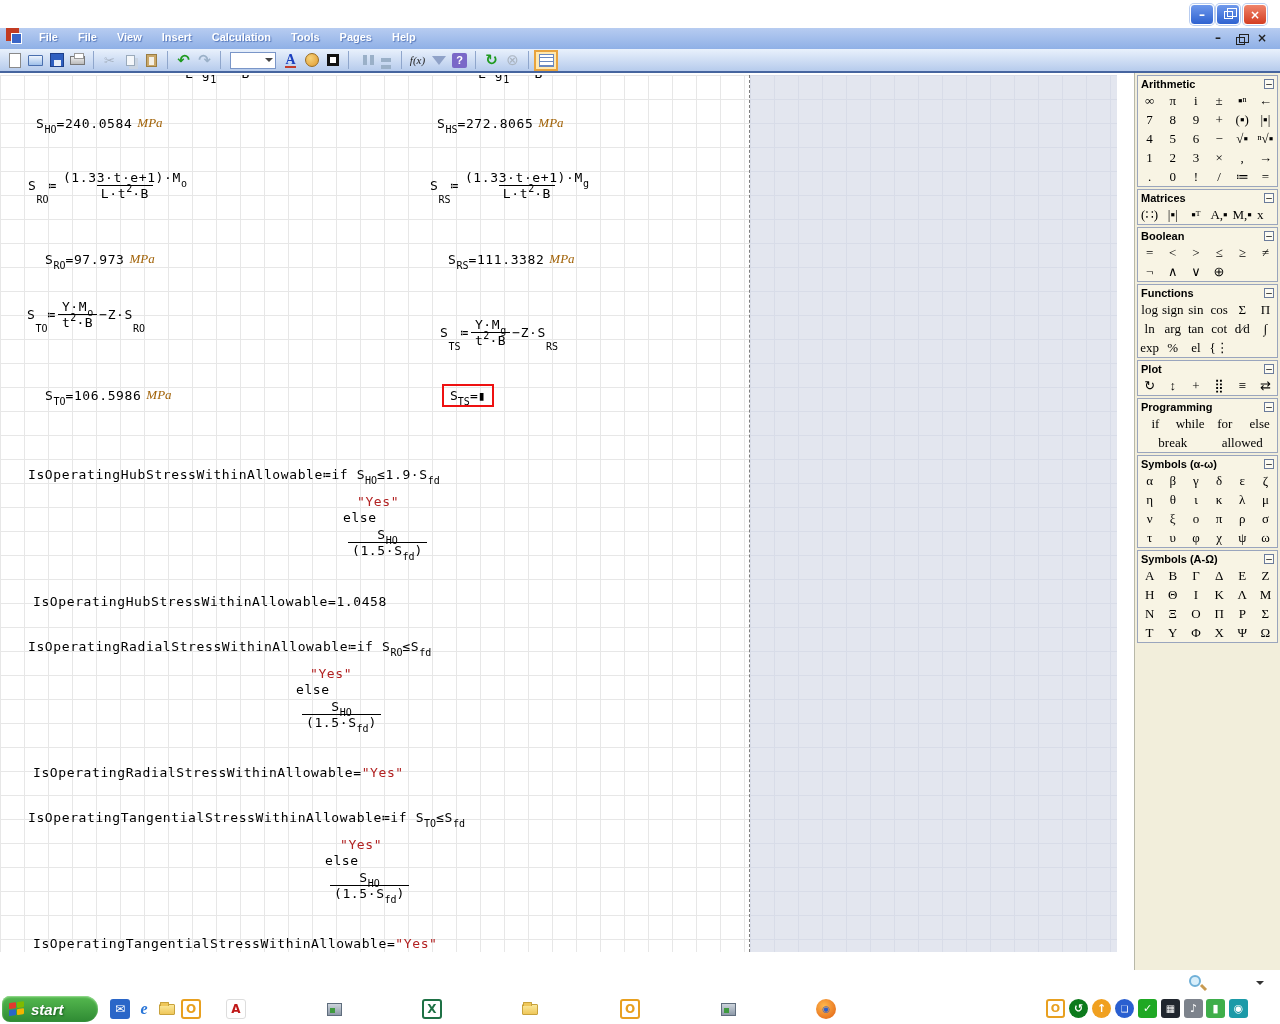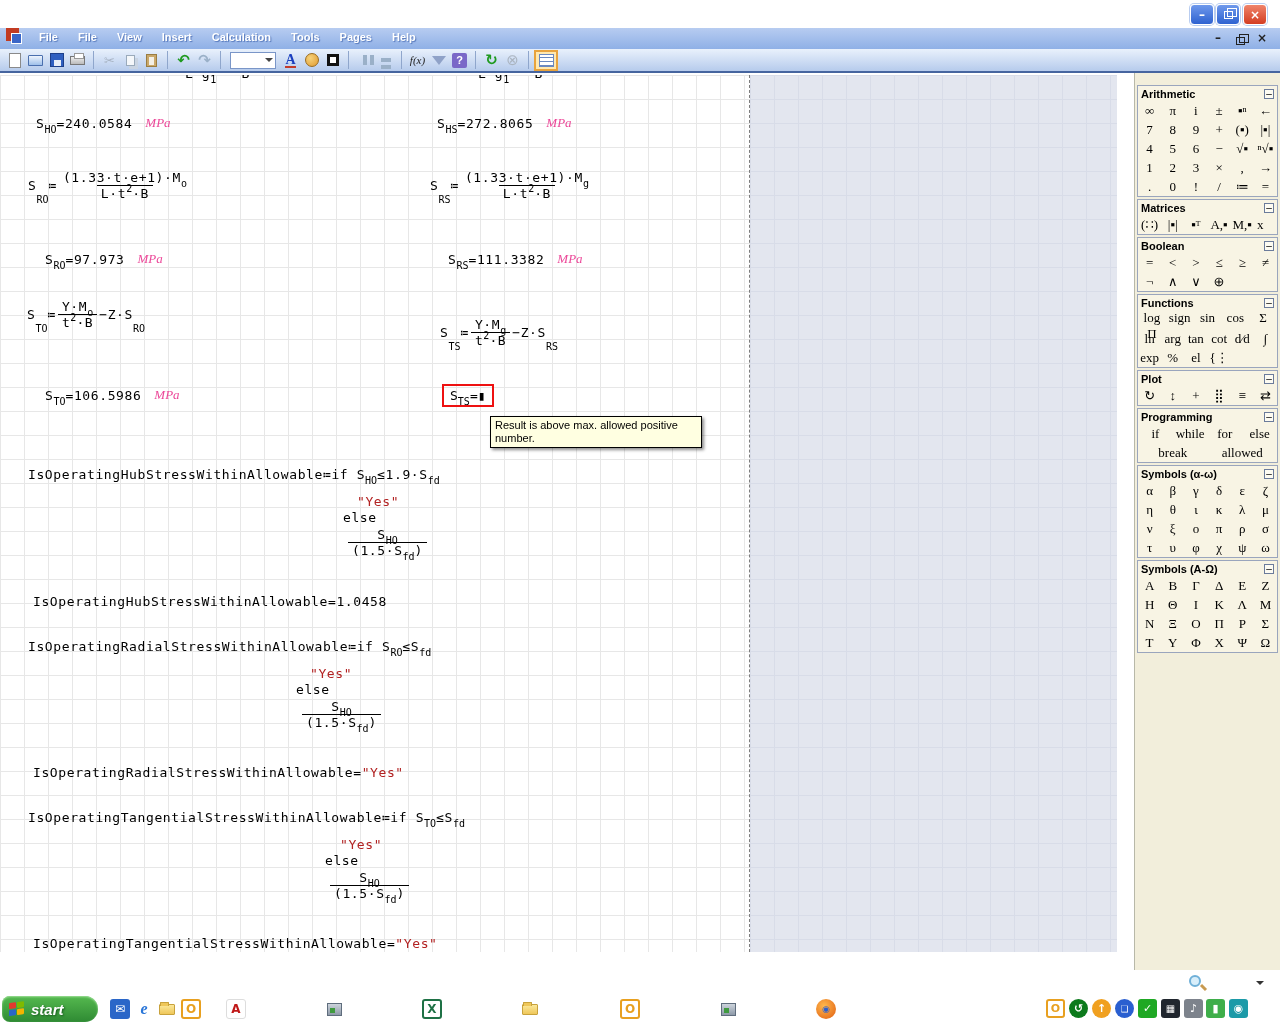--- a/index.html
+++ b/index.html
@@ -68,37 +68,37 @@
       background-size:24px 24px; }
   .offpage { position:absolute; left:750px; top:0; width:367px; height:100%; background:#e3e6ef;
       background-image:linear-gradient(#d8dce8 1px, transparent 1px), linear-gradient(90deg,#d8dce8 1px, transparent 1px);
       background-size:24px 24px; }
   .pagebreak { position:absolute; left:749px; top:0; height:100%; border-left:1px dashed #7d7d7d; }
 
   .mrow { position:absolute; font:13px "DejaVu Sans Mono",monospace; letter-spacing:0.6px; color:#000;
           display:flex; align-items:center; white-space:pre; z-index:3; }
   .sub { font-size:10px; vertical-align:-4px; align-self:flex-end; position:relative; top:4px; letter-spacing:0; }
   .sup { font-size:10px; vertical-align:4px; align-self:flex-start; position:relative; top:-3px; letter-spacing:0; }
-  .unit { font:italic 13px "Liberation Serif",serif; color:#ec4899; margin-left:13px; letter-spacing:0;text-align:right; }
+  .unit { font:italic 13px "Liberation Serif",serif; color:#a16207; margin-left:5px; letter-spacing:0;text-align:right; }
   .frac { display:inline-flex; flex-direction:column; align-items:center; margin:0 2px; }
   .frac .num, .frac .den { display:flex; align-items:center; padding:0 4px; }
   .frac .den { border-top:1px solid #000; }
   .redstr { color:#b22222; }
   .errbox { position:absolute; border:2px solid #ee1111; background:transparent; display:flex;
             align-items:center; padding:2px 6px; font:13px "DejaVu Sans Mono",monospace; z-index:4; }
   .tooltip { position:absolute; width:212px; background:#ffffe1; border:1px solid #000;
              box-shadow:2px 2px 3px rgba(0,0,0,.45); font:11px "Liberation Sans",sans-serif;
              padding:2px 4px; line-height:13px; z-index:5; }
   .ifblock { position:absolute; font:13px "DejaVu Sans Mono",monospace; letter-spacing:0.6px; z-index:3; }
   .bline { display:flex; align-items:center; white-space:pre; }
   .babs { position:absolute; display:flex; align-items:center; white-space:pre; }
 
   
   .sidebar { position:absolute; left:1134px; top:73px; width:146px; height:897px;
-             background:#f2eedb; border-left:1px solid #b8b8a8; padding-top:11px; }
+             background:#f2eedb; border-left:1px solid #b8b8a8; padding-top:1px; }
   .palette { margin:1px 2px 2px 2px; border:1px solid #9aa5bd; background:#f8f4e4; }
   .pal-head { height:15px; display:flex; align-items:center; justify-content:space-between;
               padding:0 3px; font:bold 11px "Liberation Sans",sans-serif; color:#000; }
   .pal-min { width:10px; height:10px; border:1px solid #6b7b9b; background:#fdfbf2; display:flex;
              align-items:center; justify-content:center; font:9px "DejaVu Sans"; line-height:8px; }
   .pal-row { display:grid; height:19px; align-items:center; }
   .pal-cell { text-align:center; font:13px "Liberation Serif",serif; color:#000; }
   .zoomrow { position:absolute; left:1134px; top:972px; width:146px; height:24px; background:#fff; }
   .mag { position:absolute; left:55px; top:3px; width:12px; height:12px; border:2px solid #6fb0d8;
          border-radius:50%; background:#d8eefa; }
@@ -262,21 +262,20 @@
   <div class="mrow" style="left:45px; top:312px;">
     <span>S</span><span class="sub">TO</span><span>=</span><span>106.5986</span><span class="unit">MPa</span>
   </div>
 
   <div class="errbox" style="left:442px; top:309px;">
     <span>S</span>
       <span class="sub">TS</span>
       <span>= </span>
       <span>▮</span>
   </div>
-  <div class="tooltip" style="left:490px; top:341px;">Result is above max. allowed positive number.</div>
 
   <div class="ifblock" style="left:28px; top:392px; width:480px; height:105px;">
     <div class="bline"><span>IsOperatingHubStressWithinAllowable</span><span>≔</span><span>if </span><span>S</span><span class="sub">HO</span><span>≤</span><span>1.9·S</span><span class="sub">fd</span></div>
     <div class="babs redstr" style="left:329px; top:27px;">"Yes"</div>
     <div class="babs" style="left:315px; top:43px;">else</div>
     <div class="babs" style="left:318px; top:60px;"><span class="frac"><span class="num"><span>S</span><span class="sub">HO</span></span><span class="den"><span>(1.5·S</span><span class="sub">fd</span><span>)</span></span></span></div>
   </div>
   <div class="mrow" style="left:33px; top:519px;">
     <span>IsOperatingHubStressWithinAllowable</span><span>=</span><span>1.0458</span>
   </div>
@@ -383,21 +382,21 @@
         <span class="pal-cell">⊕</span>
         <span class="pal-cell"></span>
         <span class="pal-cell"></span>
       </div>
   </div>
   <div class="palette">
     <div class="pal-head">
         <span>Functions</span>
         <span class="pal-min">−</span>
       </div>
-    <div class="pal-row" style="grid-template-columns: repeat(5, 1fr);">
+    <div class="pal-row" style="grid-template-columns: repeat(6, 1fr);">
         <span class="pal-cell">log</span>
         <span class="pal-cell">sign</span>
         <span class="pal-cell">sin</span>
         <span class="pal-cell">cos</span>
         <span class="pal-cell">Σ</span>
         <span class="pal-cell">Π</span>
       </div>
     <div class="pal-row" style="grid-template-columns: repeat(6, 1fr);">
         <span class="pal-cell">ln</span>
         <span class="pal-cell">arg</span>

